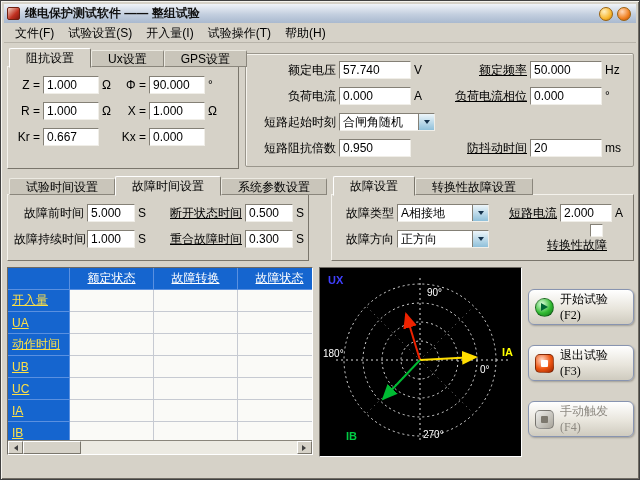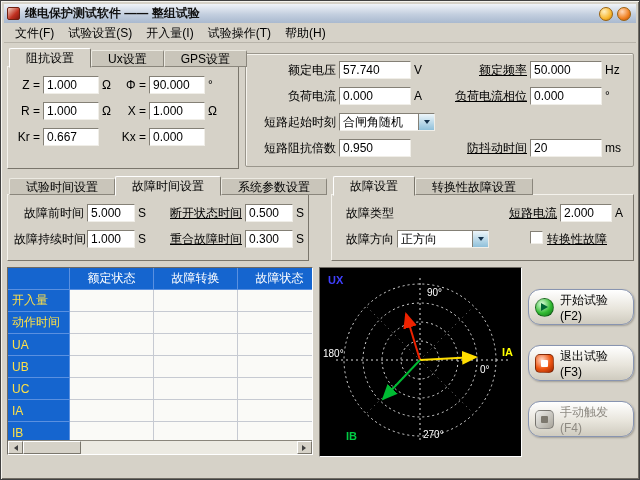--- a/index.html
+++ b/index.html
@@ -50,39 +50,39 @@
   .combo-text{flex:1;padding:0 3px;line-height:16px;white-space:nowrap;overflow:hidden;}
   .combo-btn{width:16px;background:linear-gradient(#eef6fa,#8fc0da);border-left:1px solid #848076;
     display:flex;align-items:center;justify-content:center;}
   .arrow-down{width:0;height:0;border:3px solid transparent;border-top:4px solid #14324c;margin-top:3px;}
   
   .checkbox{width:13px;height:13px;background:#fff;border:1px solid;border-color:#848076 #f0eee8 #f0eee8 #848076;margin-right:4px;}
   
   .itable{position:absolute;left:6px;top:266px;width:306px;height:188px;background:#fafaf7;
     border:1px solid;border-color:#6e6a63 #fff #fff #6e6a63;overflow:hidden;}
   .trow{display:flex;height:22px;}
-  .tcell{flex:none;border-right:1px solid #c6cad2;border-bottom:1px solid #c6cad2;background:#fafaf7;}
+  .tcell{flex:none;border-right:1px solid #c6cad2;border-bottom:1px solid #c6cad2;background:#fafaf7;text-decoration:underline;}
   .thead{background:#1565cf;color:#fff;border-right:1px solid #5a90e0;border-bottom:1px solid #5a90e0;
     display:flex;align-items:center;justify-content:center;white-space:nowrap;overflow:hidden;}
   .rowhead{background:#1565cf;color:#fde047;border-right:1px solid #5a90e0;border-bottom:1px solid #5a90e0;
     display:flex;align-items:center;padding-left:4px;white-space:nowrap;overflow:hidden;}
   .c0{width:62px;} .c1{width:84px;}
   .hscroll{position:absolute;left:0;right:0;bottom:0;height:14px;background:#eceae2;border-top:1px solid #8a867c;display:flex;}
   .sbtn{width:15px;height:13px;background:#d6d2c8;border:1px solid;border-color:#fff #7a766c #7a766c #fff;
     display:flex;align-items:center;justify-content:center;}
   .sthumb{width:58px;height:13px;background:#d6d2c8;border:1px solid;border-color:#fff #7a766c #7a766c #fff;}
   .tri-left{width:0;height:0;border:3px solid transparent;border-right:4px solid #404040;margin-right:2px;}
   .tri-right{width:0;height:0;border:3px solid transparent;border-left:4px solid #404040;margin-left:2px;}
   
   .phasor{position:absolute;left:318px;top:266px;width:203px;height:190px;background:#000;
     border:1px solid;border-color:#6e6a63 #fff #fff #6e6a63;}
   
-  .action-btn{position:absolute;left:527px;width:106px;height:36px;border-radius:12px;border:1px solid #8894b0;
+  .action-btn{position:absolute;left:527px;width:106px;height:36px;border-radius:6px;border:1px solid #8894b0;
     background:linear-gradient(180deg,#ffffff,#e8e5dc 55%,#cfcbbf);display:flex;align-items:center;
-    padding:0 6px;gap:6px;box-shadow:1px 1px 2px rgba(0,0,0,0.25);cursor:default;}
+    padding:0 6px;gap:6px;box-shadow:1px 1px 2px rgba(0,0,0,0.25);cursor:default;font-family:Liberation Serif, serif;}
   .action-btn.disabled{color:#8e8a82;}
   .icon-ball{width:19px;height:19px;border-radius:50%;flex:none;display:flex;align-items:center;justify-content:center;border:1px solid rgba(0,0,0,0.35);}
   .ball-start{background:radial-gradient(circle at 35% 30%,#dfffdf,#33bb33 55%,#0c6b16);}
   .ball-exit{background:radial-gradient(circle at 35% 30%,#ffd9c8,#ee5511 55%,#992200);border-radius:5px;}
   .ball-manual{background:linear-gradient(135deg,#efefec,#a8a49a);border-radius:5px;}
   .play-tri{width:0;height:0;border:4px solid transparent;border-left:7px solid #063;margin-left:3px;}
   .stop-sq{width:7px;height:7px;background:#fff;border-radius:1px;}
   .manual-sq{width:7px;height:7px;background:#7c786e;border-radius:1px;}
 </style>
 </head>
@@ -204,33 +204,39 @@
   </div>
 
   <div class="panel" style="left:330px;top:174px;width:303px;height:86px;">
     <div class="tabs">
       <div class="tab active">故障设置</div>
       <div class="tab inactive">转换性故障设置</div>
     </div>
     <div class="panel-body">
       <div class="frow" style="margin-left:10px;margin-right:8px;">
         <span class="flabel w52">故障类型</span>
+        <span class="combo" style="width:92px;">
+          <span class="combo-text">A相接地</span>
+          <span class="combo-btn">
+              <span class="arrow-down"></span>
+            </span>
+        </span>
         <span class="flabel w60 push">短路电流</span>
         <span class="field w52">2.000</span>
         <span class="unit" style="width:10px;">A</span>
       </div>
       <div class="frow" style="margin-left:10px;margin-right:8px;">
         <span class="flabel w52">故障方向</span>
         <span class="combo" style="width:92px;">
           <span class="combo-text">正方向</span>
           <span class="combo-btn">
               <span class="arrow-down"></span>
             </span>
         </span>
-        <span class="push" style="display:flex;align-items:flex-start;margin-right:18px;">
+        <span class="push" style="display:flex;align-items:flex-end;margin-right:18px;flex-direction:column;">
           <span class="checkbox"></span>
           <span>转换性故障</span>
         </span>
       </div>
     </div>
   </div>
 
   <div class="itable">
     <div class="trow">
       <div class="tcell thead c0"></div>
@@ -238,27 +244,27 @@
       <div class="tcell thead c1">故障转换</div>
       <div class="tcell thead c1">故障状态</div>
     </div>
     <div class="trow">
       <div class="tcell rowhead c0">开入量</div>
       <div class="tcell c1"></div>
       <div class="tcell c1"></div>
       <div class="tcell c1"></div>
     </div>
     <div class="trow">
+      <div class="tcell rowhead c0">UA</div>
+      <div class="tcell c1"></div>
+      <div class="tcell c1"></div>
+      <div class="tcell c1"></div>
+    </div>
+    <div class="trow">
       <div class="tcell rowhead c0">动作时间</div>
-      <div class="tcell c1"></div>
-      <div class="tcell c1"></div>
-      <div class="tcell c1"></div>
-    </div>
-    <div class="trow">
-      <div class="tcell rowhead c0">UA</div>
       <div class="tcell c1"></div>
       <div class="tcell c1"></div>
       <div class="tcell c1"></div>
     </div>
     <div class="trow">
       <div class="tcell rowhead c0">UB</div>
       <div class="tcell c1"></div>
       <div class="tcell c1"></div>
       <div class="tcell c1"></div>
     </div>

